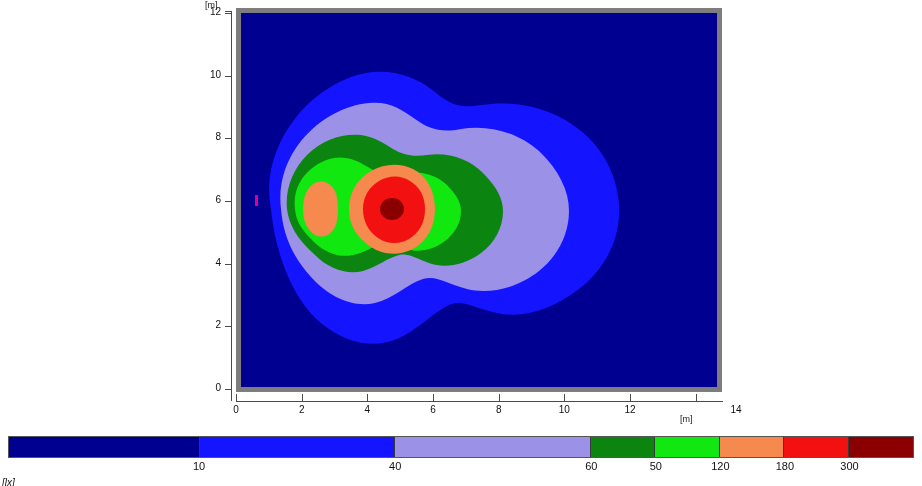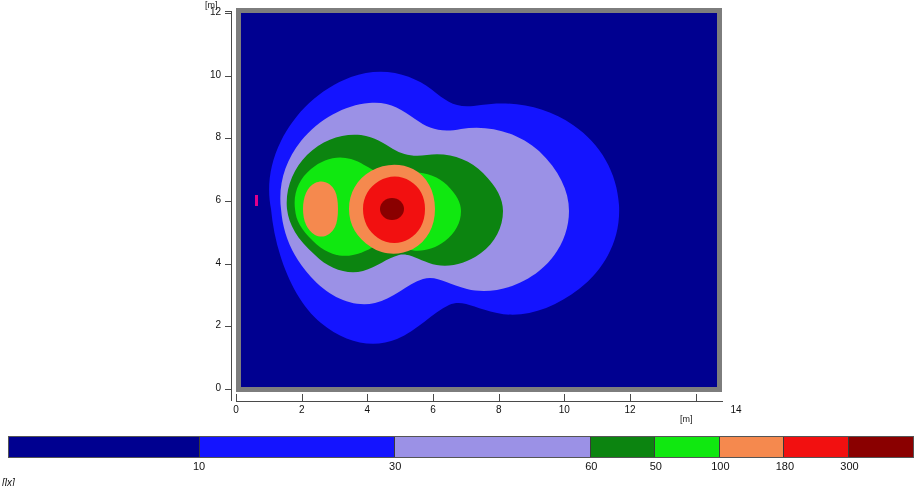--- a/index.html
+++ b/index.html
@@ -170,21 +170,21 @@
       <div class="legend-band" style="background: rgb(20, 20, 255); width: 21.6524%;"></div>
       <div class="legend-band" style="background: rgb(155, 145, 230); width: 21.6524%;"></div>
       <div class="legend-band" style="background: rgb(12, 132, 16); width: 7.12251%;"></div>
       <div class="legend-band" style="background: rgb(16, 232, 16); width: 7.12251%;"></div>
       <div class="legend-band" style="background: rgb(245, 137, 78); width: 7.12251%;"></div>
       <div class="legend-band" style="background: rgb(242, 16, 16); width: 7.12251%;"></div>
       <div class="legend-band" style="background: rgb(138, 0, 0); width: 7.12251%;"></div>
     </div>
   <div id="legend-ticks">
       <div class="legend-tick-label" style="left: 199.009px;">10</div>
-      <div class="legend-tick-label" style="left: 395.179px;">30</div>
+      <div class="legend-tick-label" style="left: 395.179px;">40</div>
       <div class="legend-tick-label" style="left: 591.35px;">60</div>
       <div class="legend-tick-label" style="left: 655.88px;">50</div>
-      <div class="legend-tick-label" style="left: 720.41px;">100</div>
+      <div class="legend-tick-label" style="left: 720.41px;">120</div>
       <div class="legend-tick-label" style="left: 784.94px;">180</div>
       <div class="legend-tick-label" style="left: 849.47px;">300</div>
     </div>
   <div id="lx-unit">[lx]</div>
 </div>
 
 </body></html>

